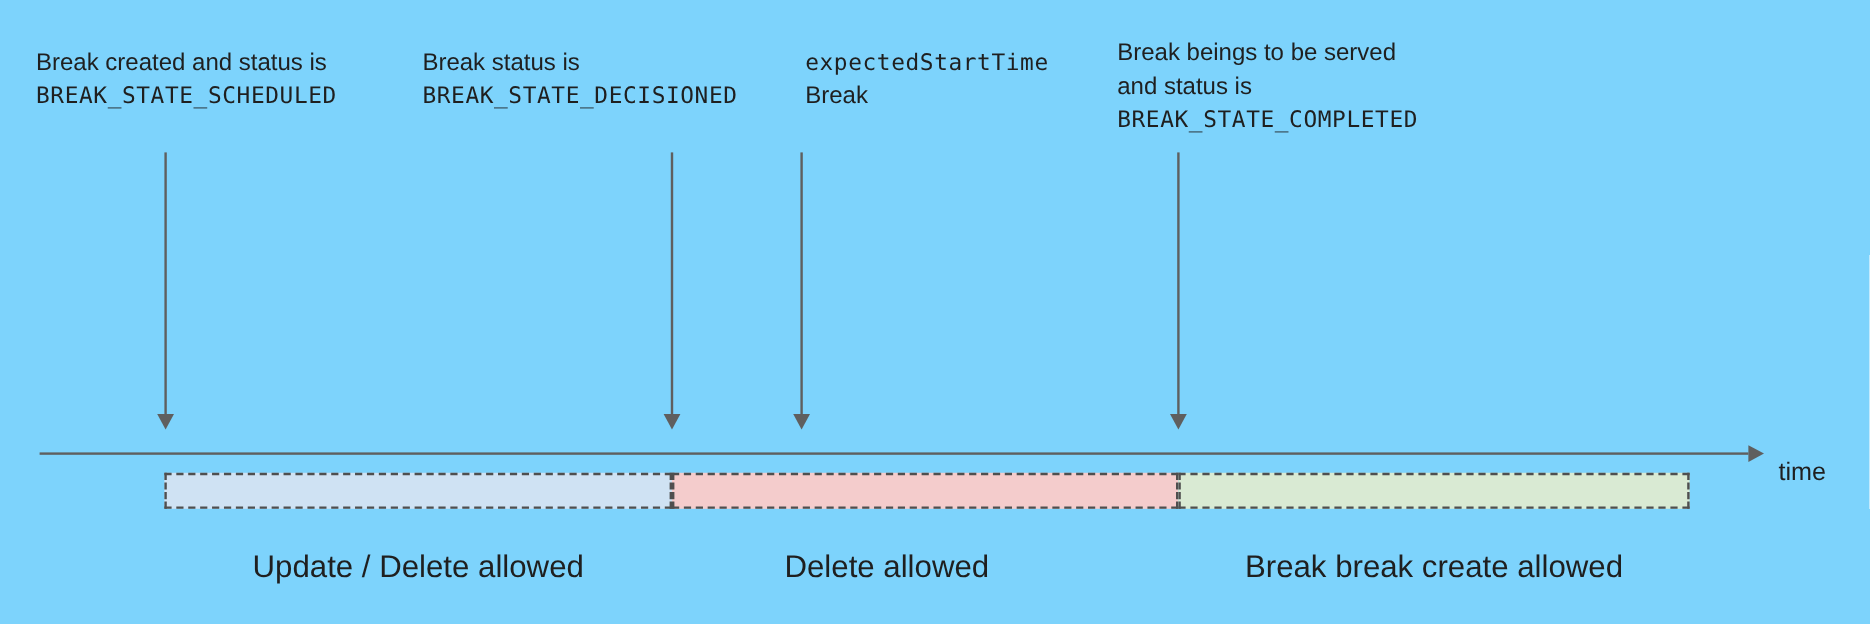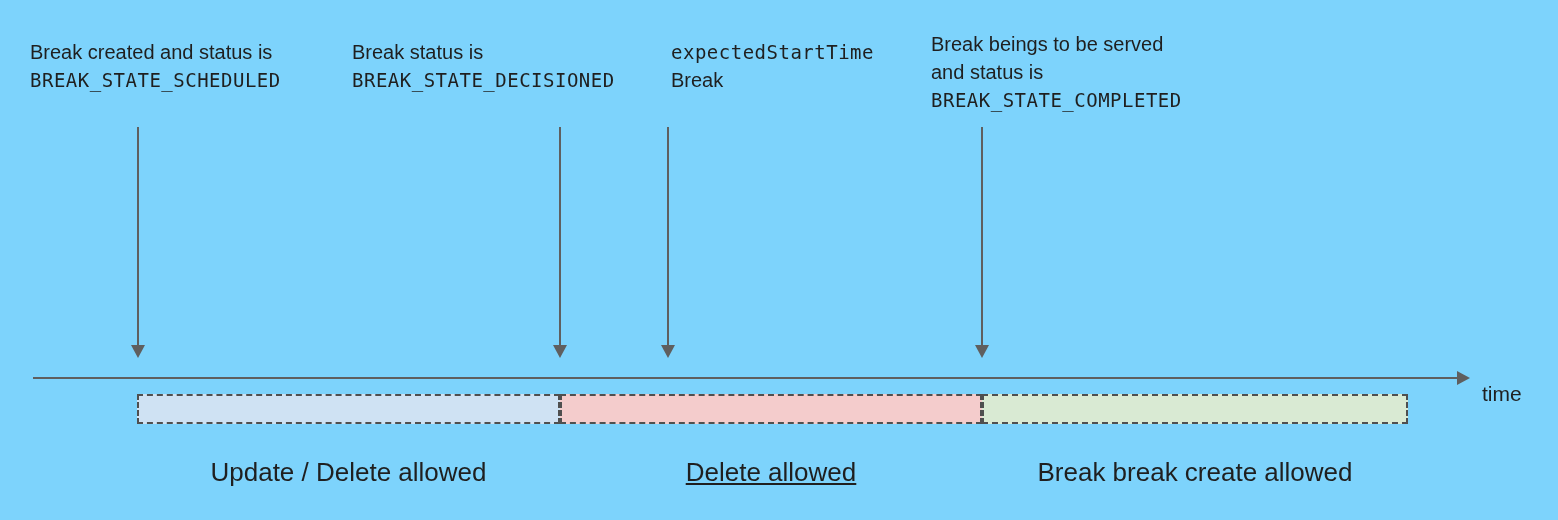--- a/index.html
+++ b/index.html
@@ -93,21 +93,21 @@
   
   .seg-label {
     position: absolute;
     top: 458px;
     font-size: 26px;
     line-height: 28px;
     text-align: center;
     white-space: nowrap;
   }
   .lbl-1 { left: 137px; width: 423px; }
-  .lbl-2 { left: 560px; width: 422px; text-decoration: underline; }
+  .lbl-2 { left: 528px; width: 422px; }
   .lbl-3 { left: 982px; width: 426px; }
 </style>
 </head>
 <body>
 
 <div class="canvas">
 
   <div class="ann" style="left:30px; top:38px;">
     <div class="ann-line sans">Break created and status is</div>
     <div class="ann-line mono">BREAK_STATE_SCHEDULED</div>

